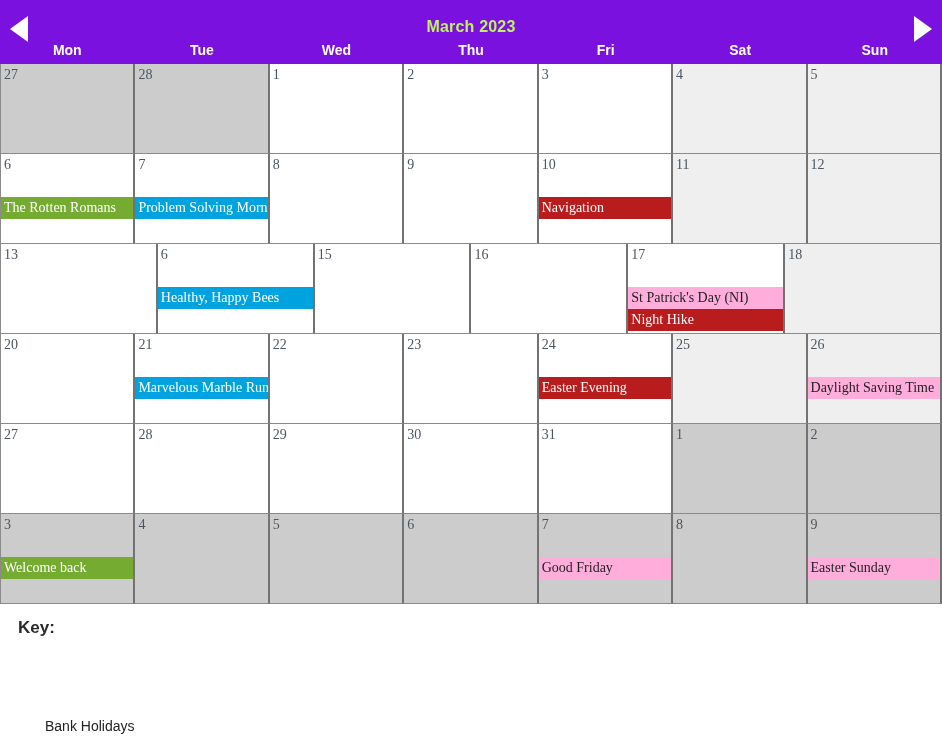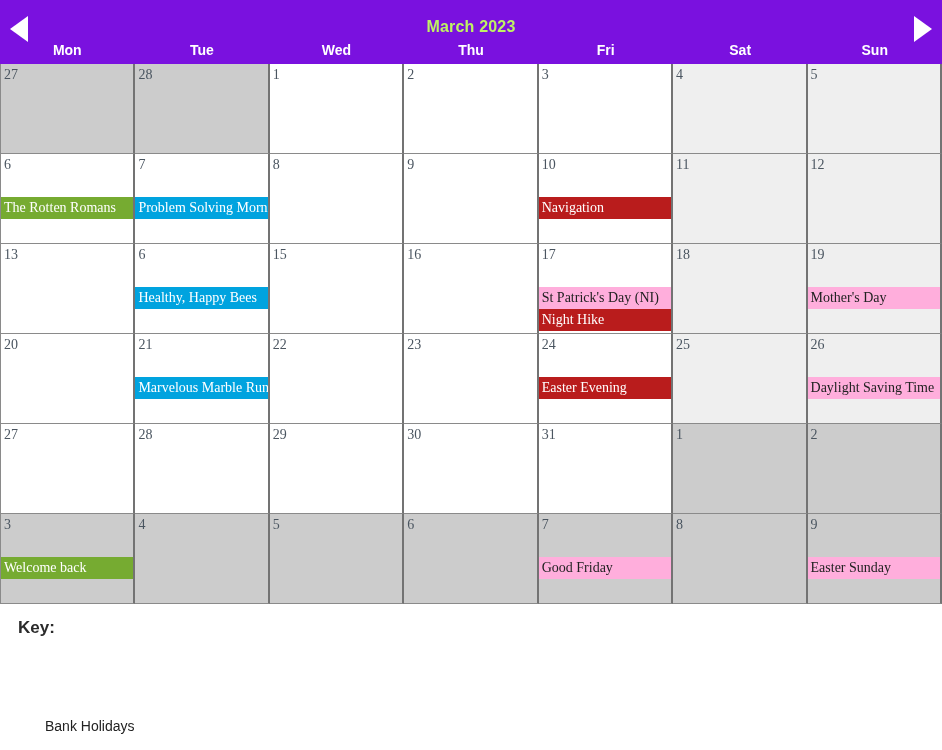--- a/index.html
+++ b/index.html
@@ -241,26 +241,20 @@
         <div class="day-num">17</div>
         <div class="events">
           <div class="event ev-pink">St Patrick's Day (NI)</div>
           <div class="event ev-teal">Night Hike</div>
         </div>
       </div>
       <div class="day-cell weekend">
         <div class="day-num">18</div>
         <div class="events"></div>
       </div>
-      <div class="day-cell weekend">
-        <div class="day-num">19</div>
-        <div class="events">
-          <div class="event ev-pink">Mother's Day</div>
-        </div>
-      </div>
     </div>
     <div class="week-row">
       <div class="day-cell">
         <div class="day-num">20</div>
         <div class="events"></div>
       </div>
       <div class="day-cell">
         <div class="day-num">21</div>
         <div class="events">
           <div class="event ev-blue">Marvelous Marble Run</div>

